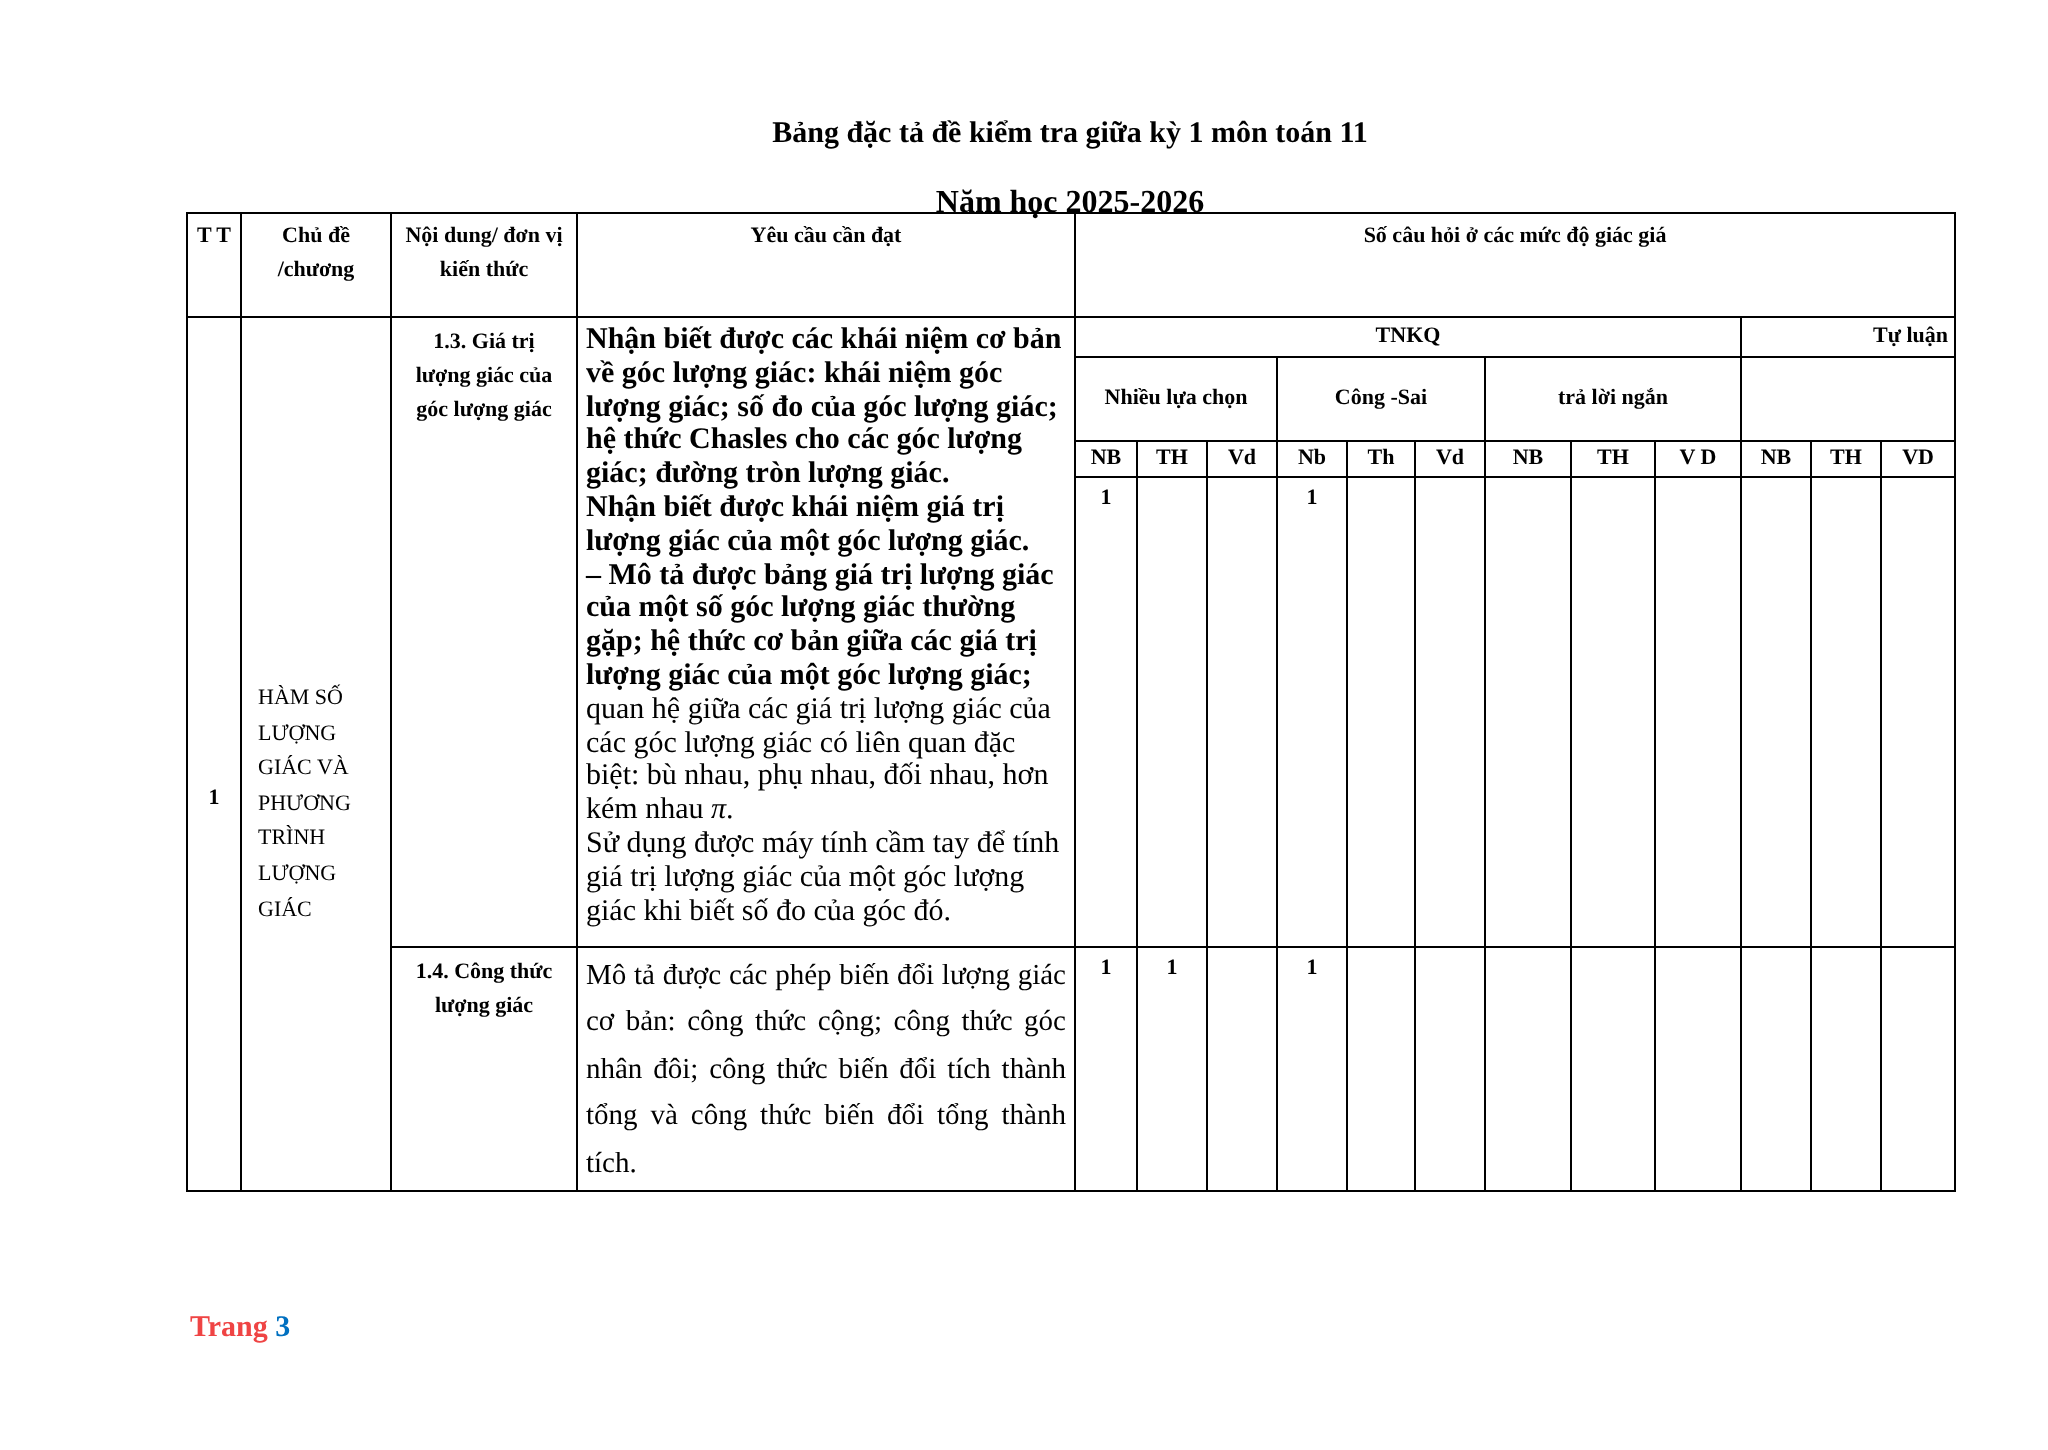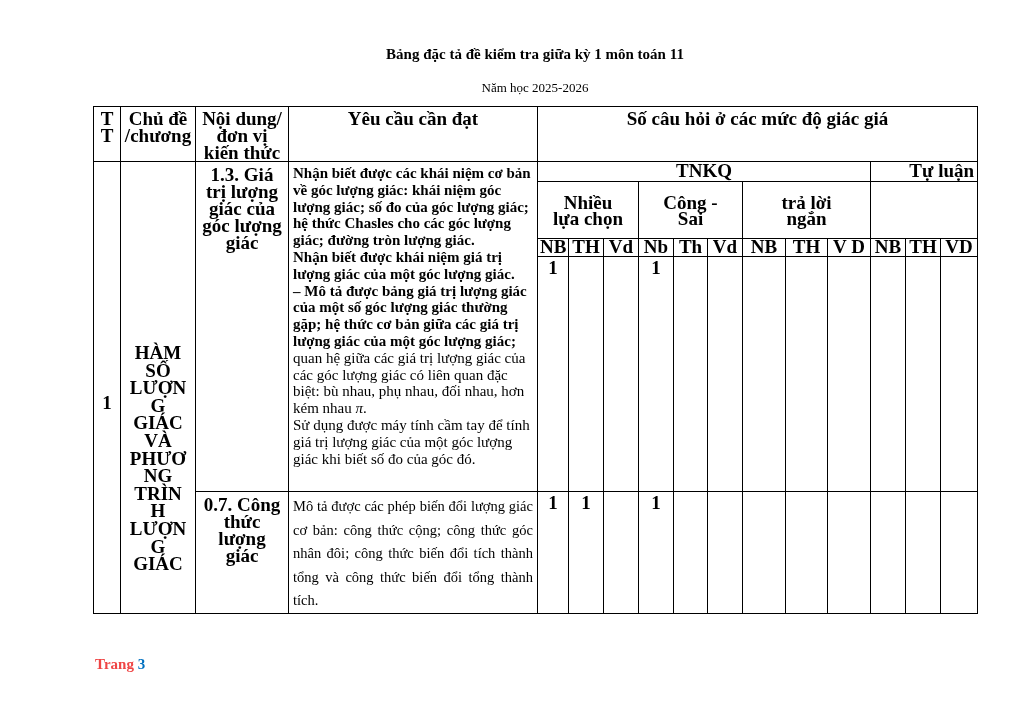--- a/index.html
+++ b/index.html
@@ -1,50 +1,50 @@
 <!DOCTYPE html>
 <html><head>
 <meta charset="utf-8">
 <style>
   html,body { margin:0; padding:0; }
   body {
     width:1024px; height:725px; background:#ffffff; color:#000;
     font-family:"Liberation Serif","DejaVu Serif",serif;
     position:relative; overflow:hidden;
   }
-  .titles { position:absolute; left:93px; top:46px; width:884px; text-align:center; }
+  .titles { position:absolute; left:93px; top:59px; width:884px; text-align:center; }
   .doc-title { font-weight:bold; font-size:15px; }
-  .doc-subtitle { font-weight:normal; font-size:13px; margin-top:17px; }
+  .doc-subtitle { font-weight:bold; font-size:16px; margin-top:17px; }
 
   table.spec {
     position:absolute; left:93px; top:106px; width:884px;
     border-collapse:collapse; table-layout:fixed;
   }
   .spec th, .spec td {
     border:1px solid #000; padding:0 2px; vertical-align:top;
-    font-size:19px; line-height:17px; overflow:hidden;
+    font-size:11px; line-height:17px; overflow:hidden;
   }
   .spec th { font-weight:bold; text-align:center; }
 
   tr.r-a { height:52px; }
   tr.r-b { height:20px; }
   tr.r-c { height:32px; }
   tr.r-d { height:18px; }
   tr.r-e { height:235px; }
   tr.r-f { height:122px; }
 
   th.h-top { padding-top:3px; }
   th.tnkq-cell { line-height:18px; }
   th.tuluan-cell { text-align:right; padding-right:3px; line-height:18px;margin-left:16px; }
   th.group-cell { padding-top:1px; line-height:15.5px; }
   .group-inner { max-width:72px; margin:12px auto; }
   th.level-cell { line-height:16px; }
 
   td.tt-cell { text-align:center; font-weight:bold; padding-top:232px; }
-  td.chude-cell { text-align:center; font-weight:bold; padding-top:182px; line-height:17.6px; }
+  td.chude-cell { text-align:left; font-weight:normal; padding-top:182px; line-height:17.6px; }
   .chude-inner { max-width:58px; margin:0 auto; word-break:break-word; }
 
   td.noidung-cell { text-align:center; font-weight:bold; padding-top:4px; line-height:17px; }
   .noidung-inner { max-width:80px; margin:0 auto; }
 
   td.yeucau-cell { text-align:left; padding:3px 4px 0 4px; font-size:15px; line-height:16.8px; }
   td.yeucau-cell-2 { text-align:justify; padding:3px 4px 0 4px; font-size:14.5px; line-height:23.5px; }
 
   td.count-cell { text-align:center; font-weight:bold; padding-top:2px; }
 
@@ -136,21 +136,21 @@
     <td class="count-cell"></td>
     <td class="count-cell"></td>
     <td class="count-cell"></td>
     <td class="count-cell"></td>
     <td class="count-cell"></td>
     <td class="count-cell"></td>
     <td class="count-cell"></td>
   </tr>
   <tr class="r-f">
     <td class="noidung-cell">
-      <div class="noidung-inner">0.7. Công thức lượng giác</div>
+      <div class="noidung-inner">1.4. Công thức lượng giác</div>
     </td>
     <td class="yeucau-cell yeucau-cell-2"><span class="seg-regular">Mô tả được các phép biến đổi lượng giác cơ bản: công thức cộng; công thức góc nhân đôi; công thức biến đổi tích thành tổng và công thức biến đổi tổng thành tích.</span></td>
     <td class="count-cell">1</td>
     <td class="count-cell">1</td>
     <td class="count-cell"></td>
     <td class="count-cell">1</td>
     <td class="count-cell"></td>
     <td class="count-cell"></td>
     <td class="count-cell"></td>
     <td class="count-cell"></td>

